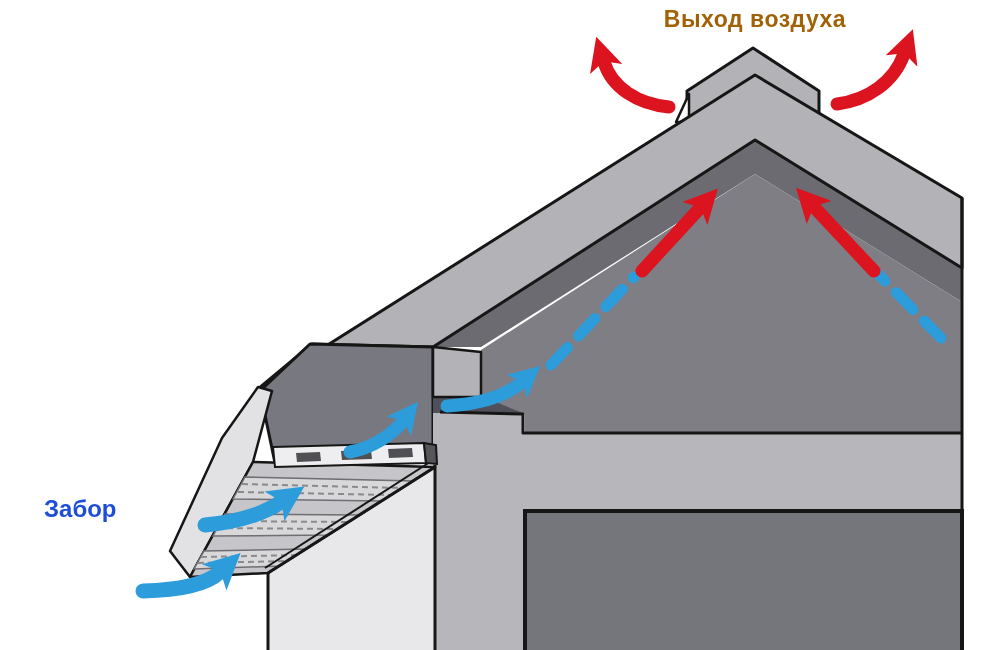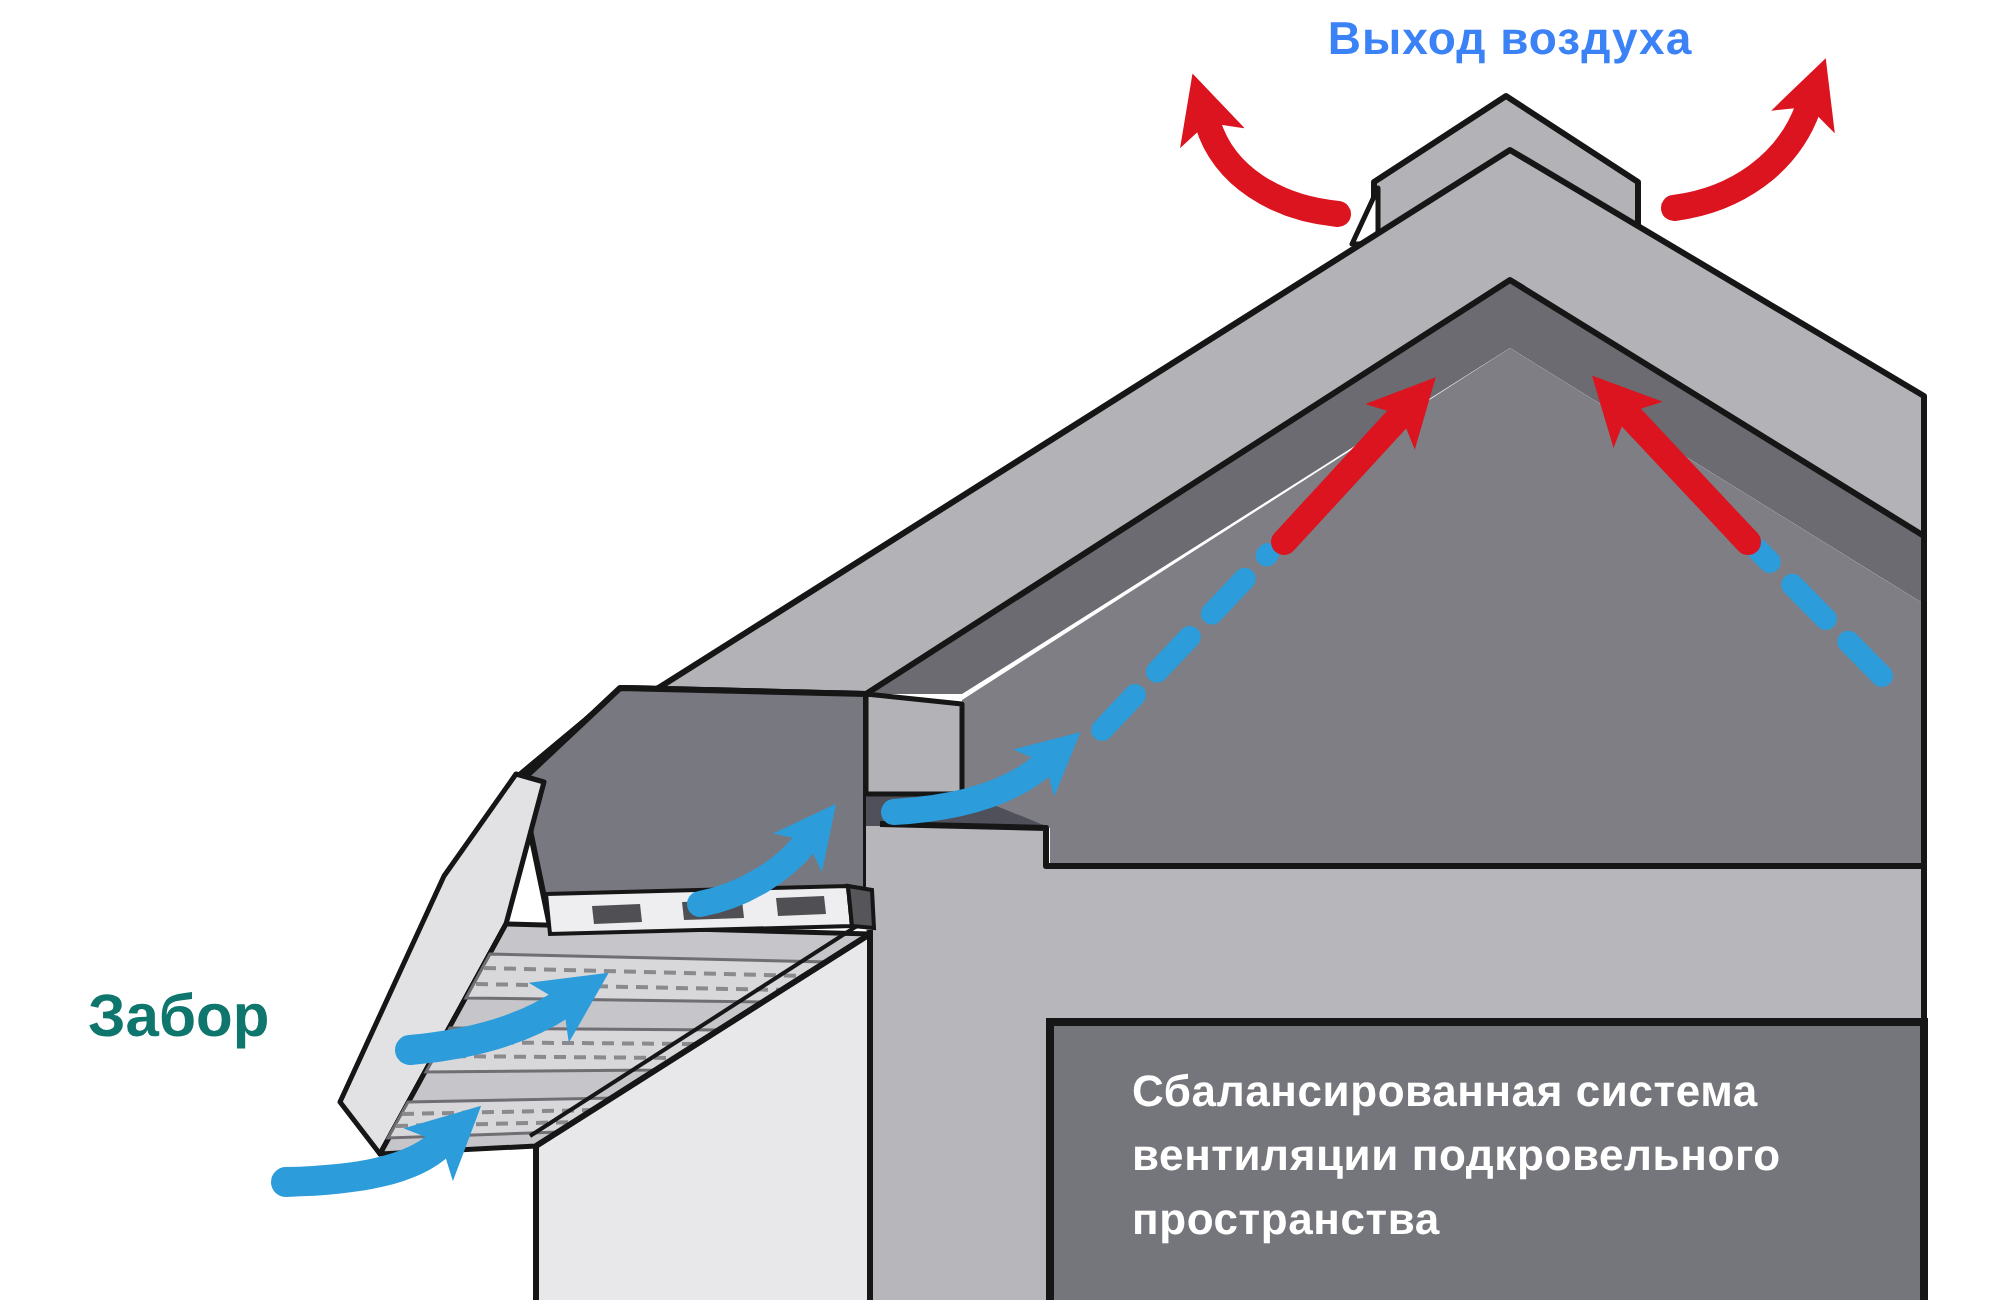--- a/index.html
+++ b/index.html
@@ -9,26 +9,26 @@
     background:#ffffff;
     overflow:hidden;
     font-family:"Liberation Sans", sans-serif;
   }
   .stage svg{position:absolute;left:0;top:0;}
   .label{position:absolute;font-weight:bold;white-space:nowrap;}
   .label-exit{
     left:600px;top:6px;width:310px;
     text-align:center;
     font-size:23px;letter-spacing:.5px;
-    color:#3b82f6;
+    color:#a16207;
   }
   .label-intake{
     left:44px;top:493px;
-    font-size:30px;line-height:32px;
-    color:#0f766e;
+    font-size:24px;line-height:32px;
+    color:#1d4ed8;
   }
   .label-caption{
     left:566px;top:530px;
     font-size:22px;line-height:32px;letter-spacing:.3px;
     color:#ffffff;
   }
   .label div{white-space:nowrap;}
 </style>
 </head>
 <body>
@@ -121,19 +121,14 @@
     <path d="M669,107 C638,104 612,88 604,62" fill="none" stroke="#dc141f" stroke-width="13" stroke-linecap="round" marker-end="url(#mred)"></path>
     <path d="M837,104 C868,100 894,82 904,54" fill="none" stroke="#dc141f" stroke-width="13" stroke-linecap="round" marker-end="url(#mred)"></path>
   </svg>
 
   <div class="label label-exit">Выход воздуха</div>
 
   <div class="label label-intake">
     <div>Забор</div>
   </div>
 
-  <div class="label label-caption">
-    <div>Сбалансированная система</div>
-    <div>вентиляции подкровельного</div>
-    <div>пространства</div>
-  </div>
 
 </div>
 
 </body></html>

